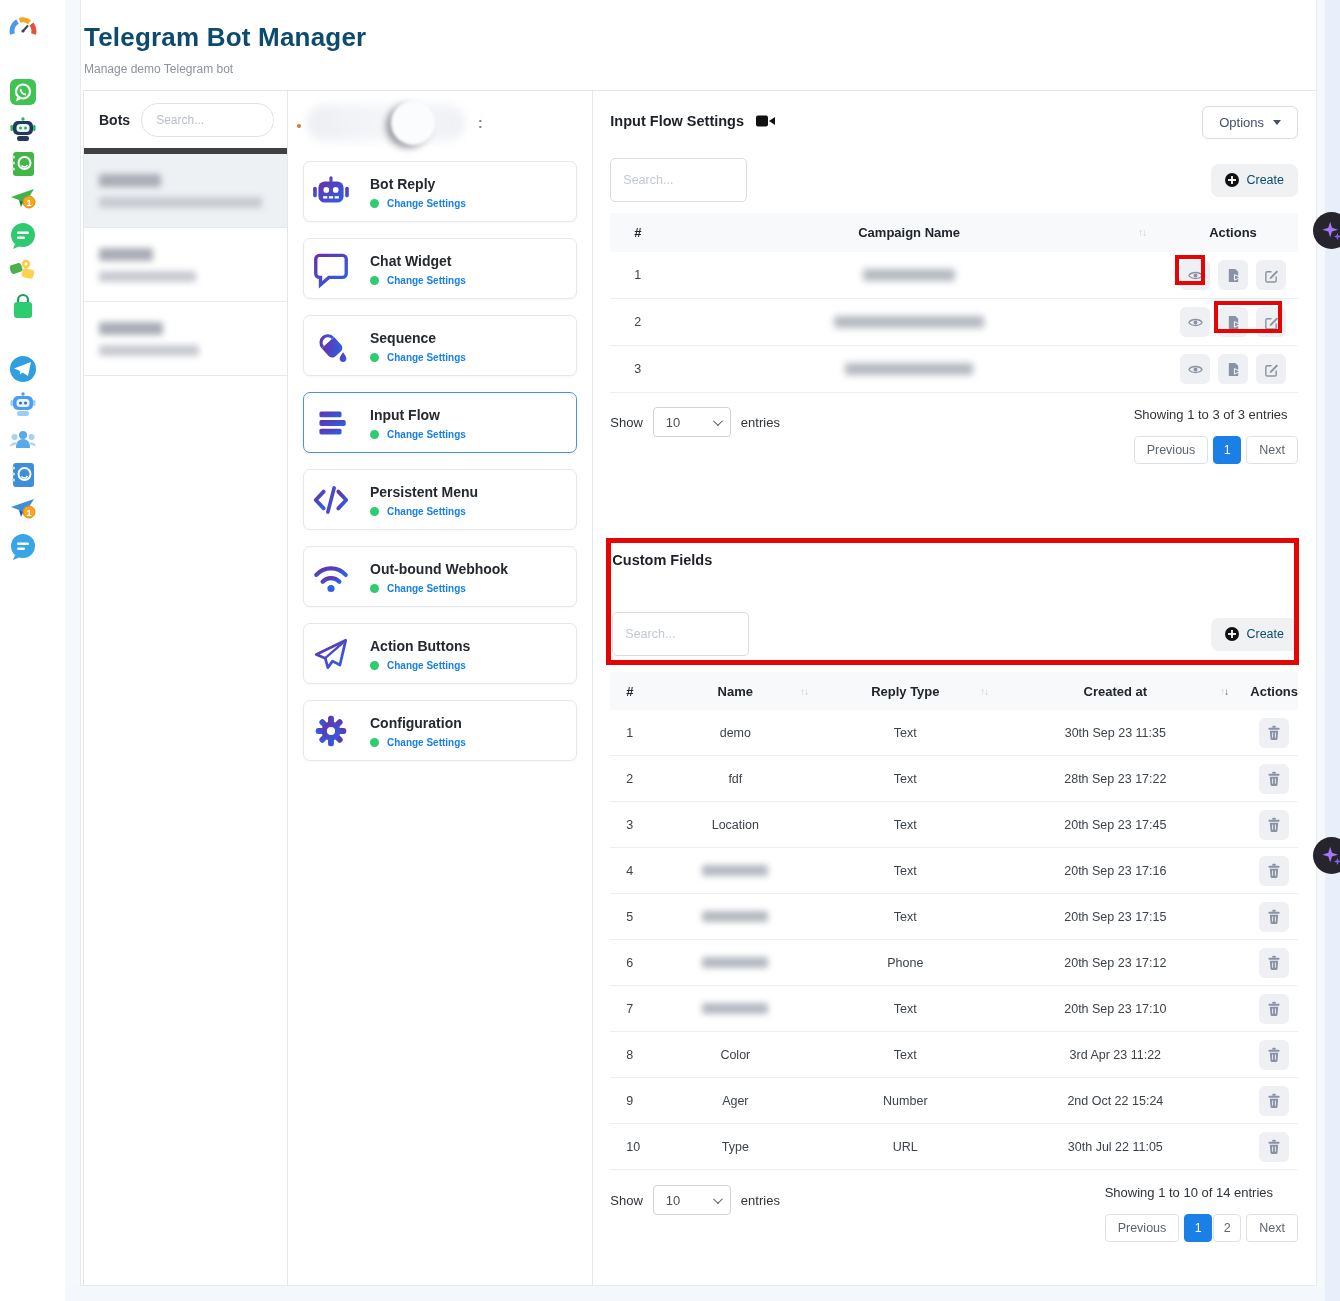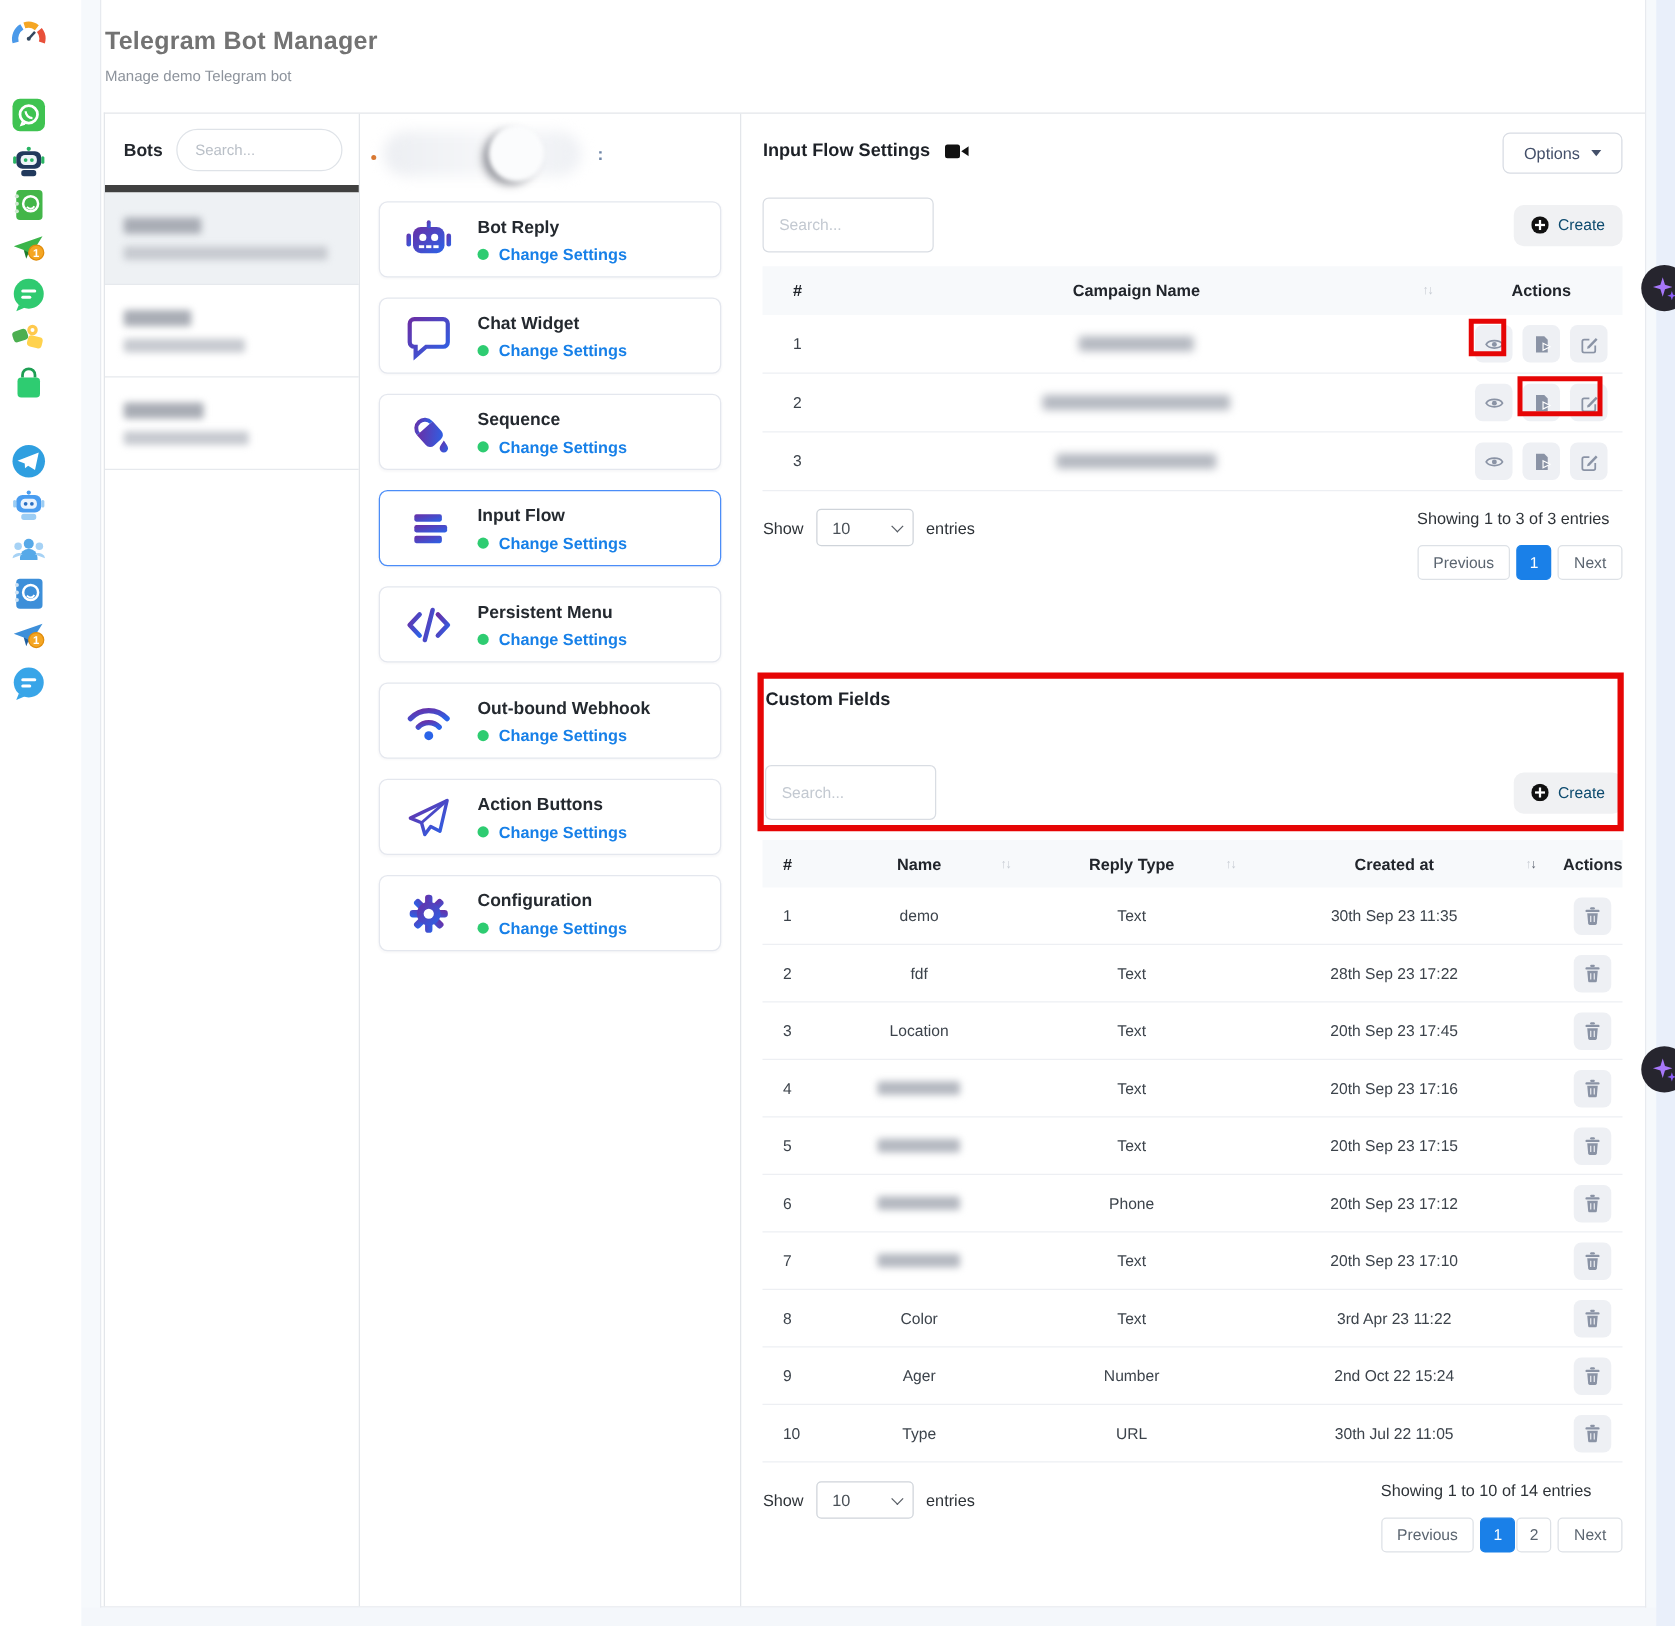--- a/index.html
+++ b/index.html
@@ -9,21 +9,21 @@
 
   
   .rail { position:absolute; left:0; top:0; width:65px; height:100%; background:#fff; z-index:5; }
   .ric { position:absolute; left:9px; width:28px; height:28px; }
   .ric svg { width:28px; height:28px; display:block; }
 
   
   .main-card { position:absolute; left:80px; top:0; width:1237px; height:1286px; background:#fff;
                border:1px solid #e7eaef; border-top:none; z-index:1; }
   .app-header { position:absolute; left:3px; top:22px; }
-  .app-title { font-size:20px; font-weight:700; color:#737373; letter-spacing:.2px; }
+  .app-title { font-size:26px; font-weight:700; color:#0c4a6e; letter-spacing:.2px; }
   .app-sub { margin-top:9px; font-size:12px; color:#8d939c; }
 
   .columns { position:absolute; top:90px; left:2px; right:0; bottom:0; display:flex;
              border-top:1px solid #e3e6ea; border-left:1px solid #e3e6ea; }
 
   
   .bots-col { width:204px; border-right:1px solid #e3e6ea; }
   .bots-head { height:63px; display:flex; align-items:center; padding:0 13px 0 15px; gap:11px;
                border-bottom:6px solid #404040; }
   .bots-label { font-size:14px; font-weight:700; color:#23272d; }
@@ -39,30 +39,30 @@
   
   .settings-col { width:315px; border-right:1px solid #e3e6ea; padding:0 15px; }
   .bot-banner { position:relative; height:66px; margin-top:4px; }
   .banner-dot { position:absolute; left:-6px; top:29px; width:4px; height:4px; border-radius:50%; background:#d8742c; }
   .banner-smear { position:absolute; left:4px; top:10px; width:158px; height:36px; border-radius:18px;
                   background:linear-gradient(90deg,#eceef2,#f6f7f9 55%,#eef0f4); filter:blur(5px); }
   .banner-circle { position:absolute; left:88px; top:6px; width:44px; height:44px; border-radius:50%;
                    background:#fbfcfd; box-shadow:-5px 3px 6px rgba(55,58,70,.5); filter:blur(1.5px); }
   .banner-colon { position:absolute; left:175px; top:20px; font-size:14px; color:#6f86a8; font-weight:700; }
   .scard { height:61px; border:1px solid #e4e7ee; border-radius:7px; margin-bottom:16px;
-           display:flex; align-items:center; padding-left:18px; background:#fff; cursor:pointer;
+           display:flex; align-items:center; padding-left:6px; background:#fff; cursor:pointer;
            box-shadow:0 1px 2px rgba(20,30,60,.03); }
   .scard.sel { border:1.5px solid #4b8df8; }
   .scard .icon-wrap { width:42px; height:42px; flex:0 0 42px; }
   .scard .icon-wrap svg { width:42px; height:42px; }
   .scard .txt { margin-left:18px; }
   .scard .t { font-size:14px; font-weight:600; color:#24292f; }
   .scard .status { display:flex; align-items:center; gap:8px; margin-top:5px; }
   .gdot { width:9px; height:9px; border-radius:50%; }
-  .chg { font-size:13px; font-weight:700; }
+  .chg { font-size:10px; font-weight:700; }
 
   
   .content-col { flex:1; position:relative; padding:0 18px 0 17px; }
   .if-titlebar { padding-top:15px; height:48px; display:flex; align-items:flex-start; justify-content:space-between; }
   .if-title-left { display:flex; align-items:center; gap:12px; margin-top:7px; }
   .section-title { font-size:14.5px; font-weight:700; color:#1d2127; }
   .cam svg { display:block; }
   .btn-options { height:33px; padding:0 16px; background:#fff; border:1px solid #d8dce3; border-radius:6px;
                  font-size:13px; color:#44506a; display:flex; align-items:center; gap:9px; cursor:pointer; }
   .caret { width:0; height:0; border-left:4px solid transparent; border-right:4px solid transparent;

